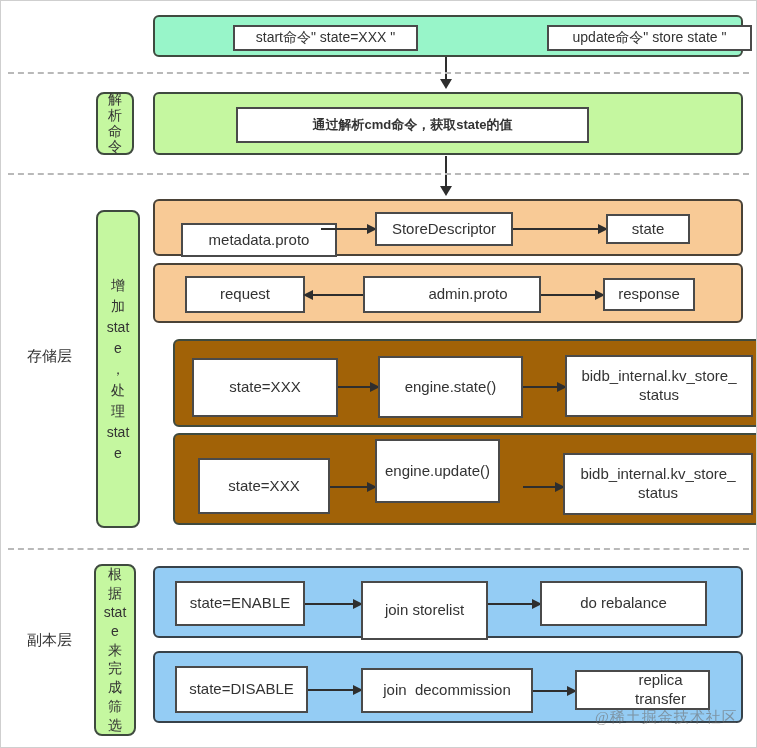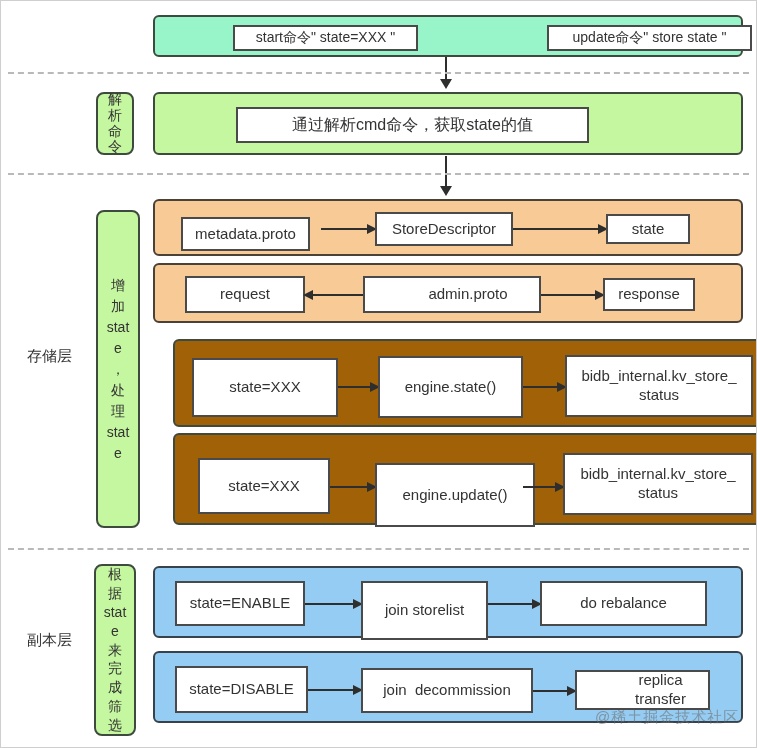--- a/index.html
+++ b/index.html
@@ -29,60 +29,60 @@
   
   .dar{position:absolute;width:2px;background:#2e2e2e;}
   .dar::after{content:'';position:absolute;bottom:-2px;left:-5px;width:0;height:0;
     border-top:10px solid #2e2e2e;border-left:6px solid transparent;border-right:6px solid transparent;}
   .dash{position:absolute;left:7px;right:7px;border-top:2px dashed #b9b9b9;}
   .vlabel{position:absolute;background:#c5f7a0;border:2px solid #3f4a3f;border-radius:8px;
     box-sizing:border-box;display:flex;align-items:center;justify-content:center;text-align:center;
     font-size:14px;white-space:pre-line;}
   .sidetext{position:absolute;font-size:15px;color:#333;}
   .watermark{position:absolute;left:594px;top:707px;font-size:15px;
-    color:rgba(110,110,110,0.6);z-index:5;letter-spacing:1px;}
+    color:rgba(110,110,110,0.6);z-index:5;letter-spacing:1px;font-family:Liberation Serif, serif;}
 
   
   .top-bar{top:14px;height:42px;}
   .tb1{left:78px;top:8px;width:185px;height:26px;font-size:14px;}
   .tb2{left:392px;top:8px;width:205px;height:26px;font-size:14px;}
   .arrow1{left:444px;top:56px;height:30px;}
   .arrow2{left:444px;top:155px;height:38px;}
   .d1{top:71px;} .d2{top:172px;} .d3{top:547px;}
 
   
   .parse-label{left:95px;top:91px;width:38px;height:63px;line-height:1.12;}
   .parse-bar{top:91px;height:63px;}
-  .parse-box{left:81px;top:13px;width:353px;height:36px;font-weight:normal;font-size:16px;}
+  .parse-box{left:81px;top:13px;width:353px;height:36px;font-weight:bold;font-size:13px;}
 
   
   .storage-text{left:26px;top:346px;}
   .storage-vlabel{left:95px;top:209px;width:44px;height:318px;line-height:1.5;}
   .row1{top:198px;height:57px;}
-  .r1b1{left:26px;top:16px;width:129px;height:34px;}
+  .r1b1{left:26px;top:22px;width:156px;height:34px;}
   .r1a1{left:166px;top:27px;width:54px;}
   .r1b2{left:220px;top:11px;width:138px;height:34px;}
   .r1a2{left:358px;top:27px;width:93px;}
   .r1b3{left:451px;top:13px;width:84px;height:30px;}
   .row2{top:262px;height:60px;}
   .r2b1{left:30px;top:11px;width:120px;height:37px;}
   .r2a1{left:150px;top:29px;width:58px;}
   .r2b2{left:208px;top:11px;width:178px;height:37px;padding-left:32px;}
   .r2a2{left:386px;top:29px;width:62px;}
   .r2b3{left:448px;top:13px;width:92px;height:33px;text-align:center;}
   .row3{top:338px;height:88px;}
   .r3b1{left:17px;top:17px;width:146px;height:59px;}
   .r3a1{left:163px;top:45px;width:40px;}
   .r3b2{left:203px;top:15px;width:145px;height:62px;}
   .r3a2{left:348px;top:45px;width:42px;}
   .r3b3{left:390px;top:14px;width:188px;height:62px;}
   .row4{top:432px;height:92px;}
   .r4b1{left:23px;top:23px;width:132px;height:56px;}
   .r4a1{left:155px;top:51px;width:45px;}
-  .r4b2{left:200px;top:28px;width:160px;height:64px;}
+  .r4b2{left:200px;top:4px;width:125px;height:64px;}
   .r4a2{left:348px;top:51px;width:40px;}
   .r4b3{left:388px;top:18px;width:190px;height:62px;}
 
   
   .replica-text{left:26px;top:630px;}
   .replica-vlabel{left:93px;top:563px;width:42px;height:172px;line-height:1.35;}
   .row5{top:565px;height:72px;}
   .r5b1{left:20px;top:13px;width:130px;height:45px;}
   .r5a1{left:150px;top:35px;width:56px;}
   .r5b2{left:206px;top:13px;width:127px;height:59px;}

